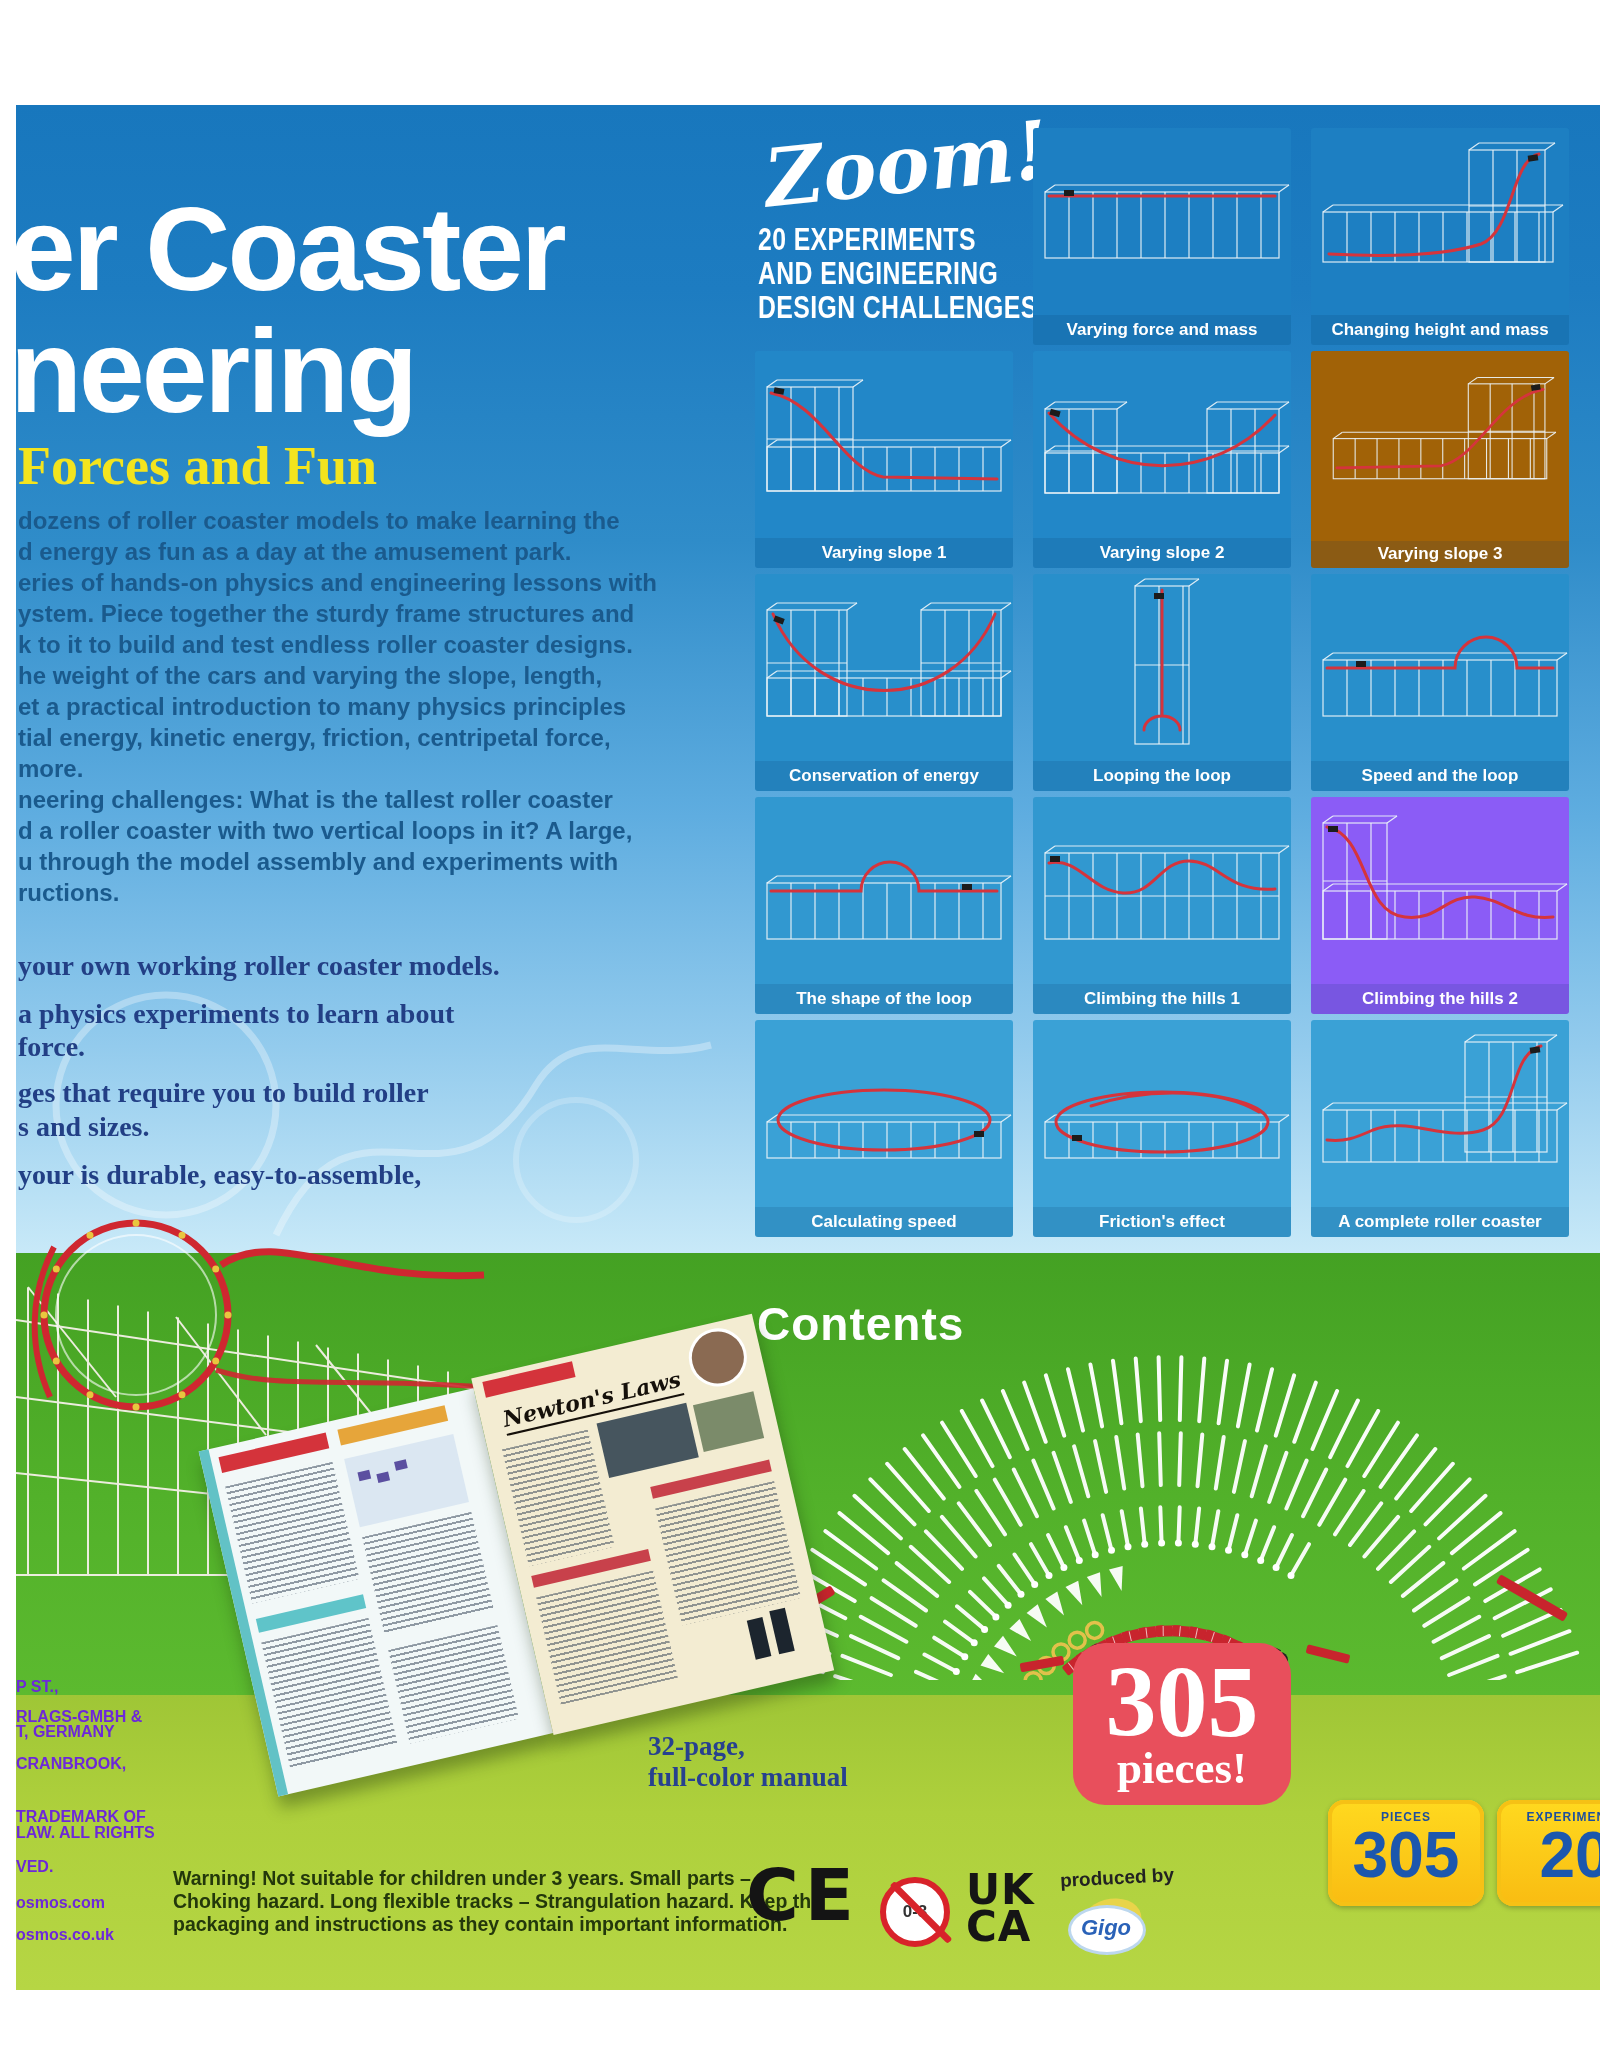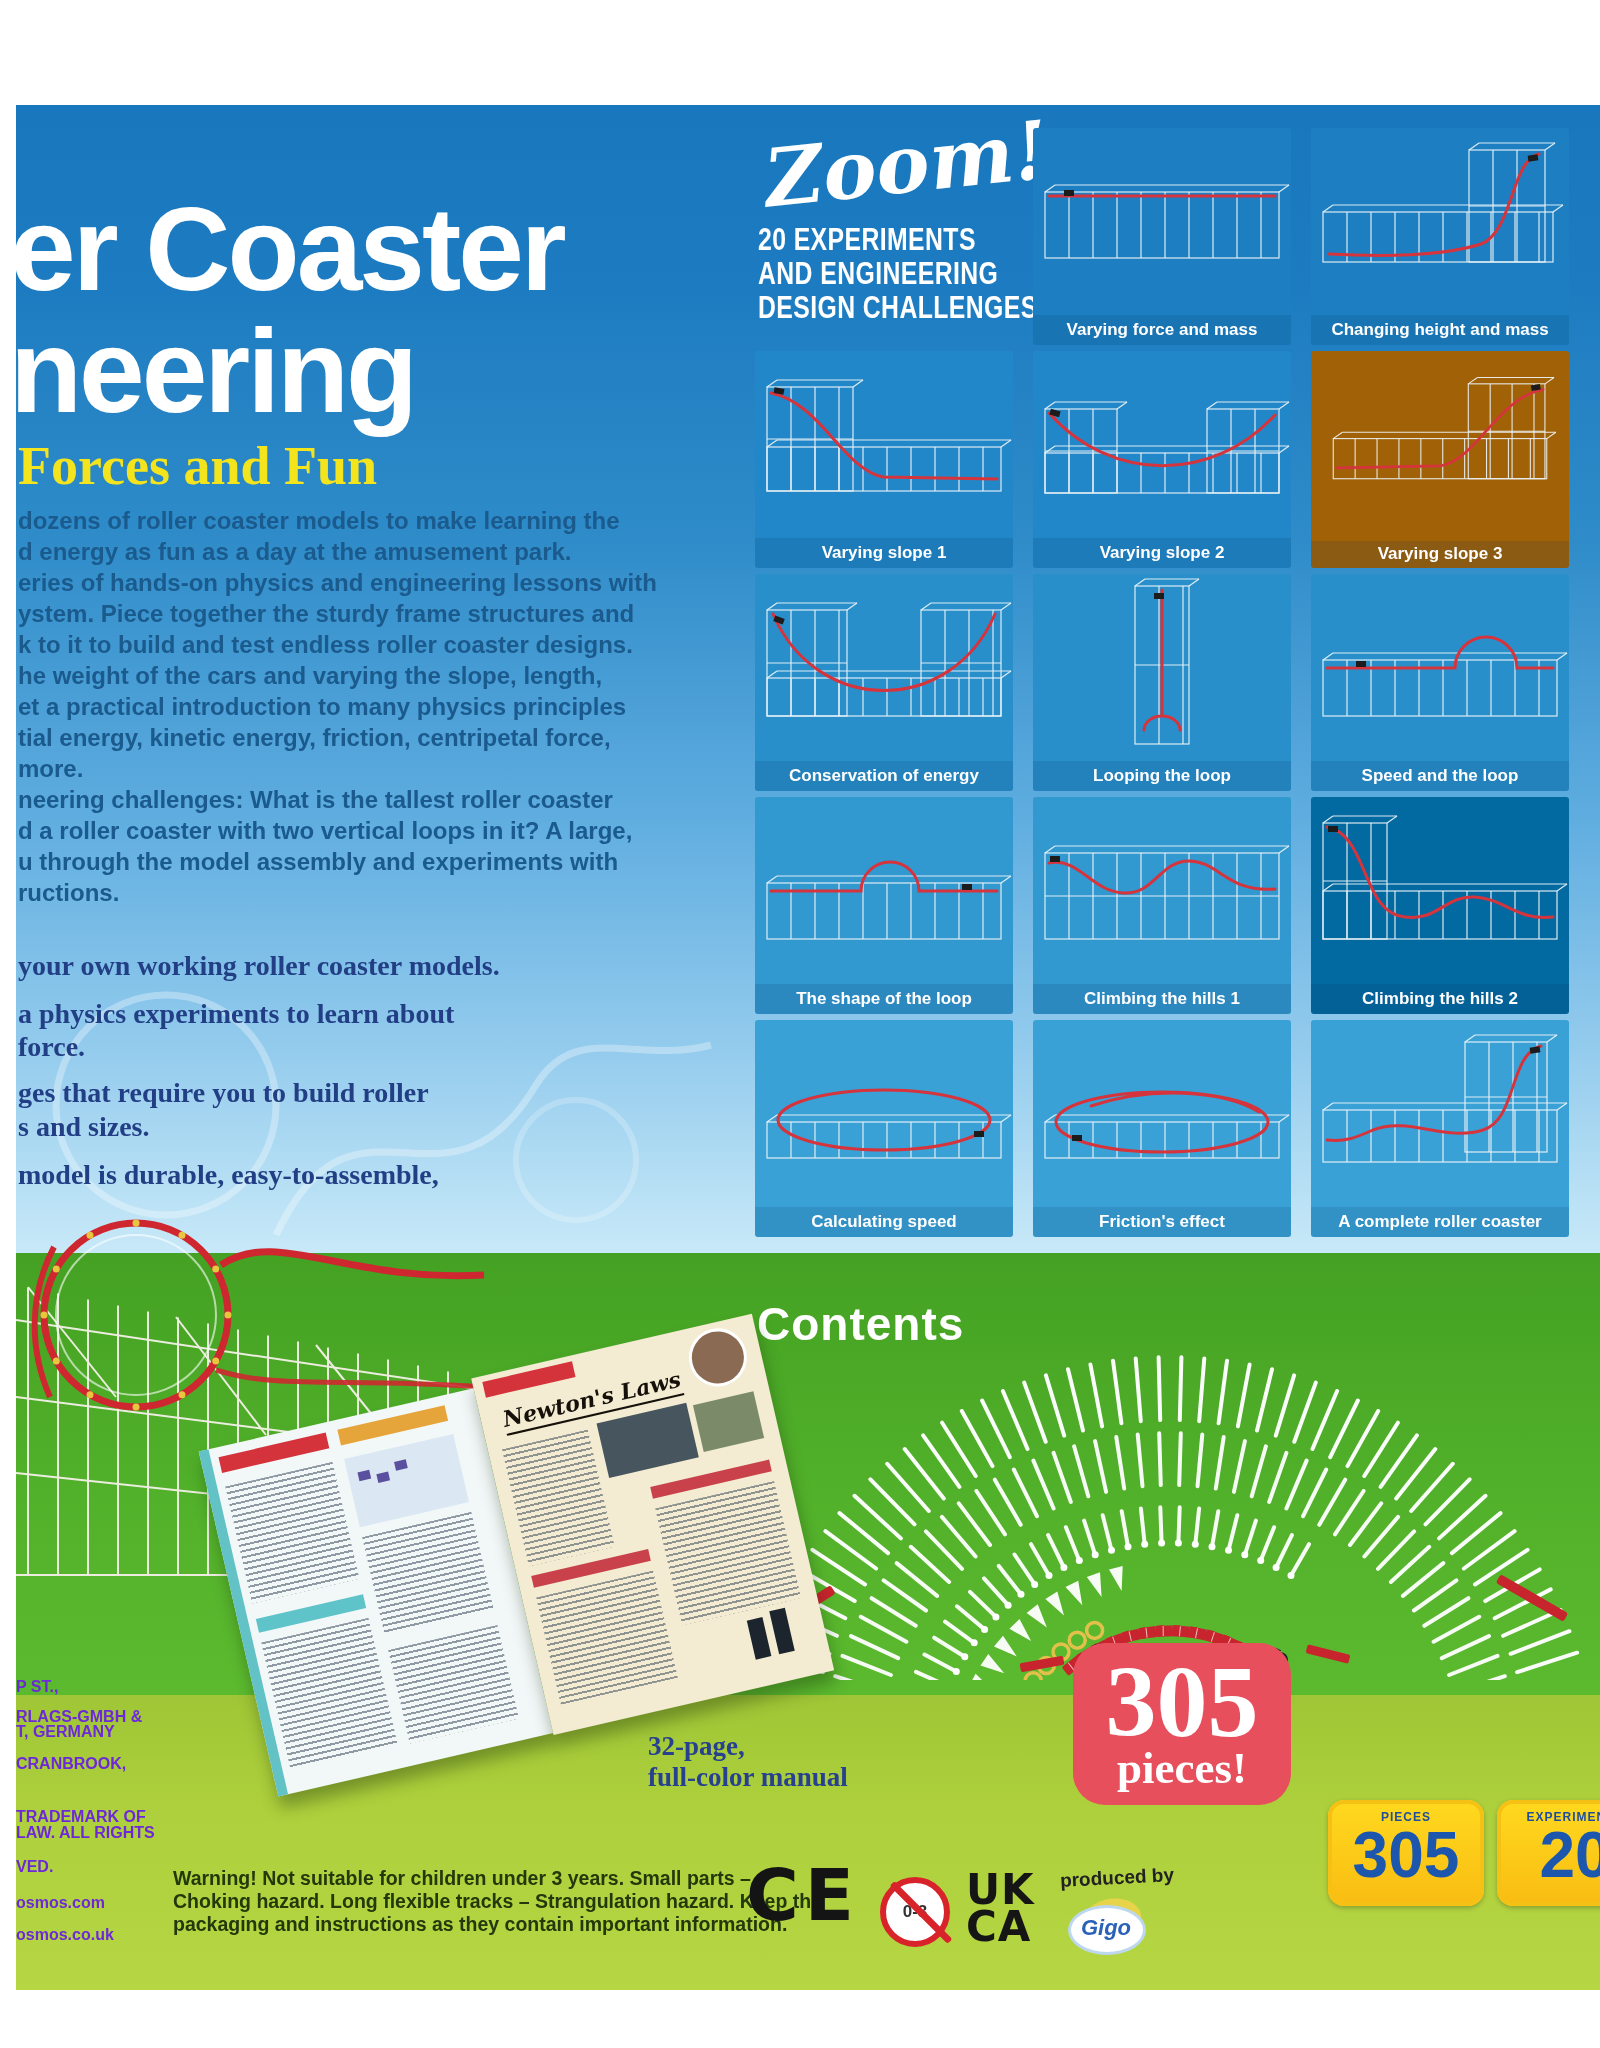--- a/index.html
+++ b/index.html
@@ -121,21 +121,21 @@
         <div class="introline">d a roller coaster with two vertical loops in it? A large,</div>
         <div class="introline">u through the model assembly and experiments with</div>
         <div class="introline">ructions.</div>
       </div>
     <div id="bullets">
         <div class="bline" style="top: 0px;">your own working roller coaster models.</div>
         <div class="bline" style="top: 48px;">a physics experiments to learn about</div>
         <div class="bline" style="top: 81px;">force.</div>
         <div class="bline" style="top: 127px;">ges that require you to build roller</div>
         <div class="bline" style="top: 161px;">s and sizes.</div>
-        <div class="bline" style="top: 209px;">model is durable, easy-to-assemble,</div>
+        <div class="bline" style="top: 209px;">your is durable, easy-to-assemble,</div>
       </div>
 
     <div class="zoomhead">Zoom!</div>
     <div class="zoomsub" id="zoomsub">
         <div>20 EXPERIMENTS</div>
         <div>AND ENGINEERING</div>
         <div>DESIGN CHALLENGES</div>
       </div>
 
     <div id="grid">
@@ -381,21 +381,21 @@
             <line x1="228" y1="56" x2="228" y2="142" stroke="#edf4f9" stroke-width="1.2" fill="none" opacity="0.92"></line>
             <line x1="12" y1="99" x2="246" y2="99" stroke="#edf4f9" stroke-width="1.2" fill="none" opacity="0.92"></line>
             <line x1="22" y1="49" x2="256" y2="49" stroke="#edf4f9" stroke-width="1.2" fill="none" opacity="0.92"></line>
             <line x1="12" y1="56" x2="22" y2="49" stroke="#edf4f9" stroke-width="1.2" fill="none" opacity="0.92"></line>
             <line x1="246" y1="56" x2="256" y2="49" stroke="#edf4f9" stroke-width="1.2" fill="none" opacity="0.92"></line>
      <path d="M16,66 C46,60 58,94 90,96 C122,98 126,64 156,64 C186,64 194,96 242,92" stroke="#d5343c" stroke-width="3" fill="none" stroke-linecap="round"></path>
      <rect x="-5" y="-3" width="10" height="6" fill="#1c1c1c" transform="translate(22,62) rotate(0)"></rect>
    </svg>
    <div class="cap">Climbing the hills 1</div>
         </div>
-        <div class="panel" style="background: #0369a1;">
+        <div class="panel" style="background: #8b5cf6;">
           <svg viewBox="0 0 258 187">
      <rect x="12" y="26" width="64" height="116" stroke="#edf4f9" stroke-width="1.2" fill="none" opacity="0.92"></rect>
             <line x1="36" y1="26" x2="36" y2="142" stroke="#edf4f9" stroke-width="1.2" fill="none" opacity="0.92"></line>
             <line x1="60" y1="26" x2="60" y2="142" stroke="#edf4f9" stroke-width="1.2" fill="none" opacity="0.92"></line>
             <line x1="12" y1="84" x2="76" y2="84" stroke="#edf4f9" stroke-width="1.2" fill="none" opacity="0.92"></line>
             <line x1="22" y1="19" x2="86" y2="19" stroke="#edf4f9" stroke-width="1.2" fill="none" opacity="0.92"></line>
             <line x1="12" y1="26" x2="22" y2="19" stroke="#edf4f9" stroke-width="1.2" fill="none" opacity="0.92"></line>
             <line x1="76" y1="26" x2="86" y2="19" stroke="#edf4f9" stroke-width="1.2" fill="none" opacity="0.92"></line>
             <rect x="12" y="94" width="234" height="48" stroke="#edf4f9" stroke-width="1.2" fill="none" opacity="0.92"></rect>
             <line x1="36" y1="94" x2="36" y2="142" stroke="#edf4f9" stroke-width="1.2" fill="none" opacity="0.92"></line>

